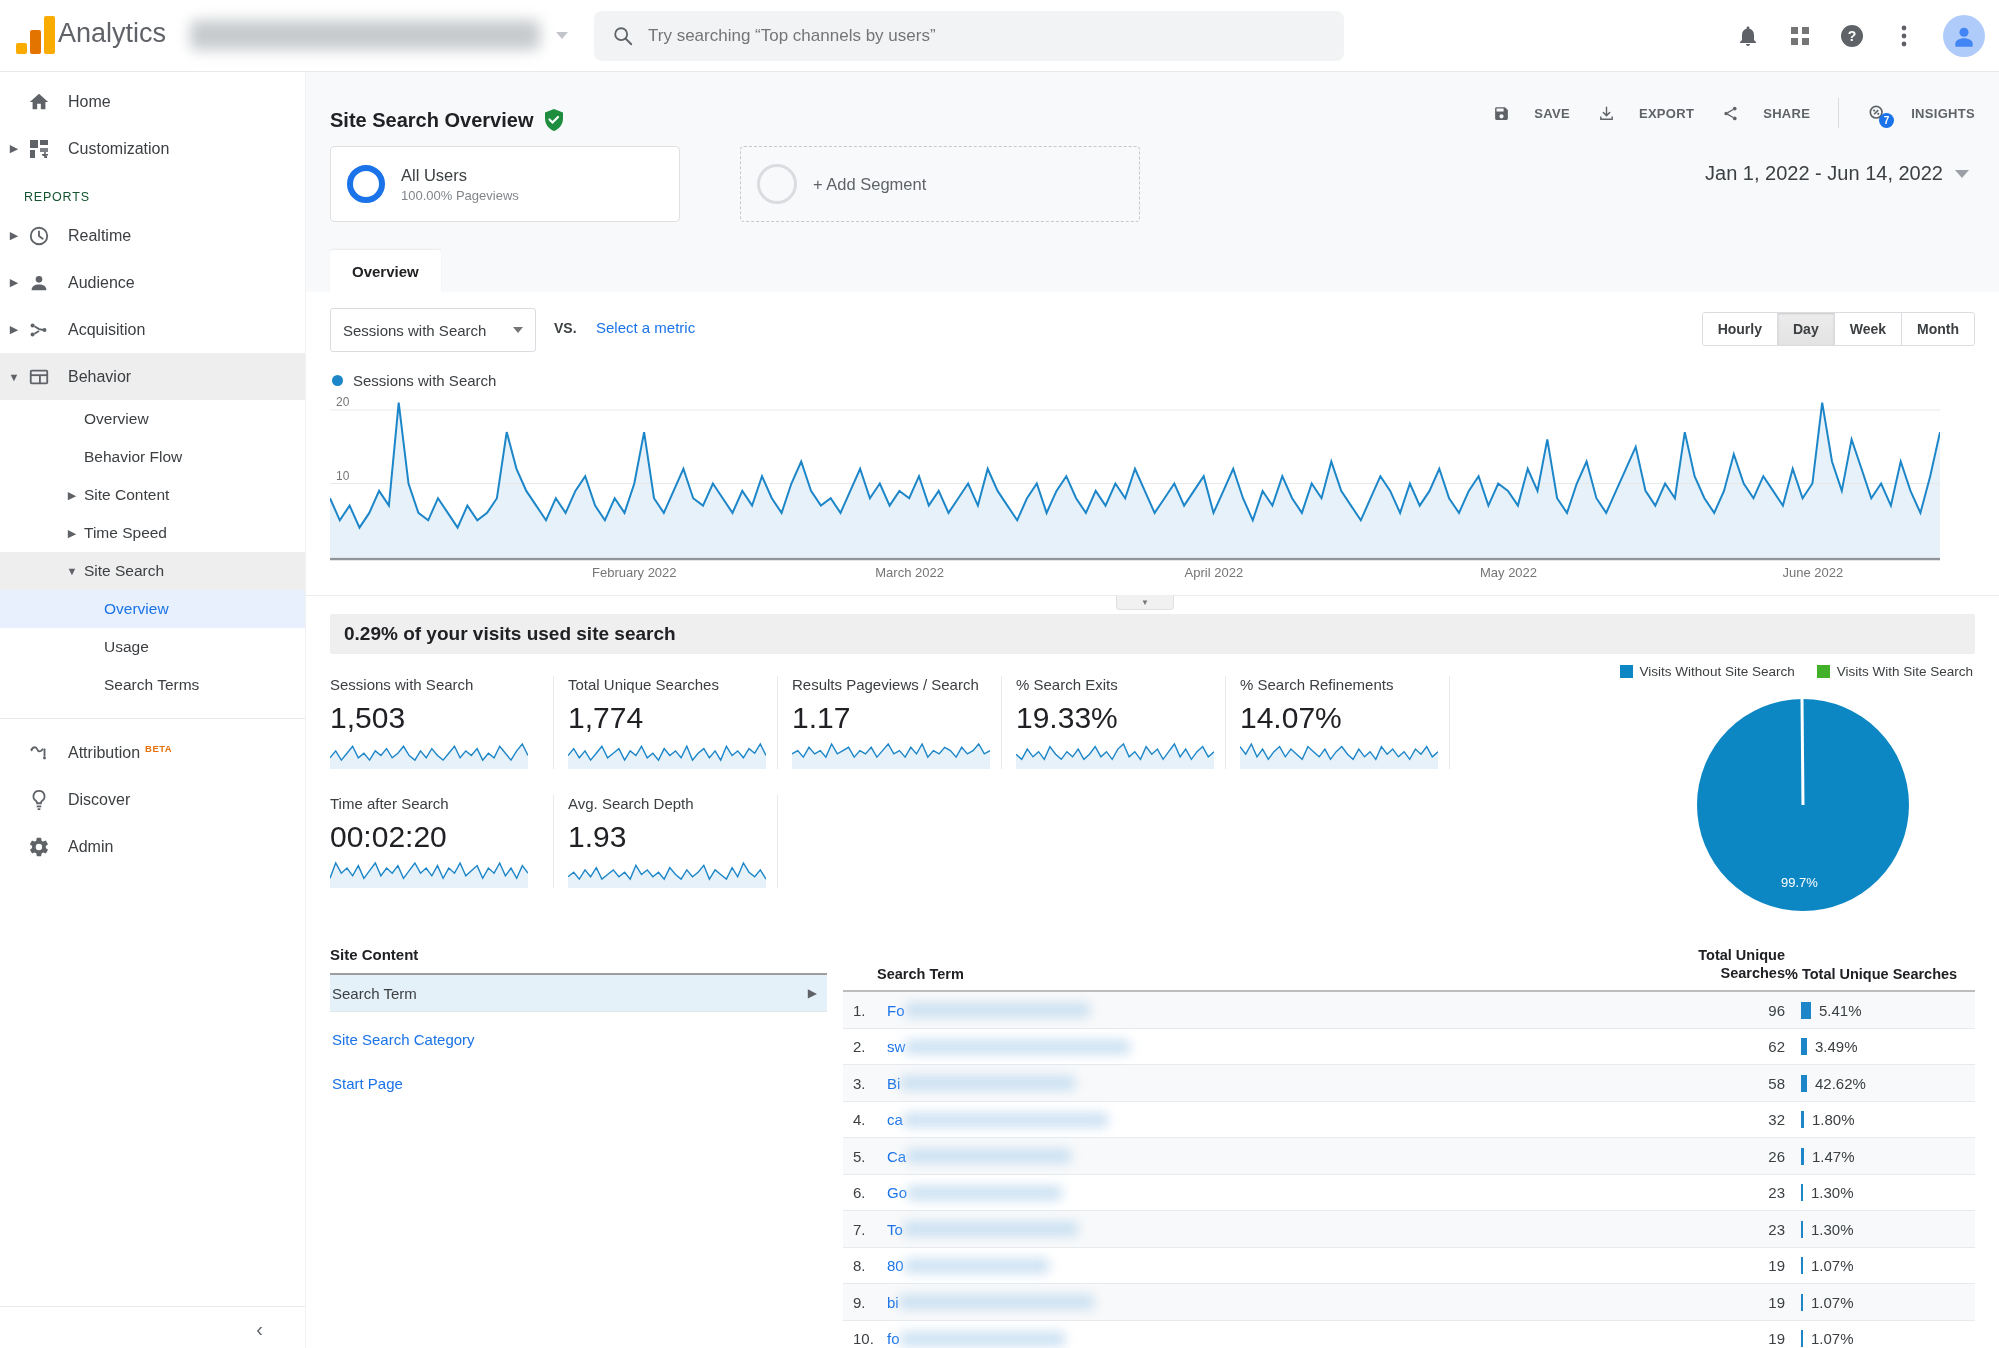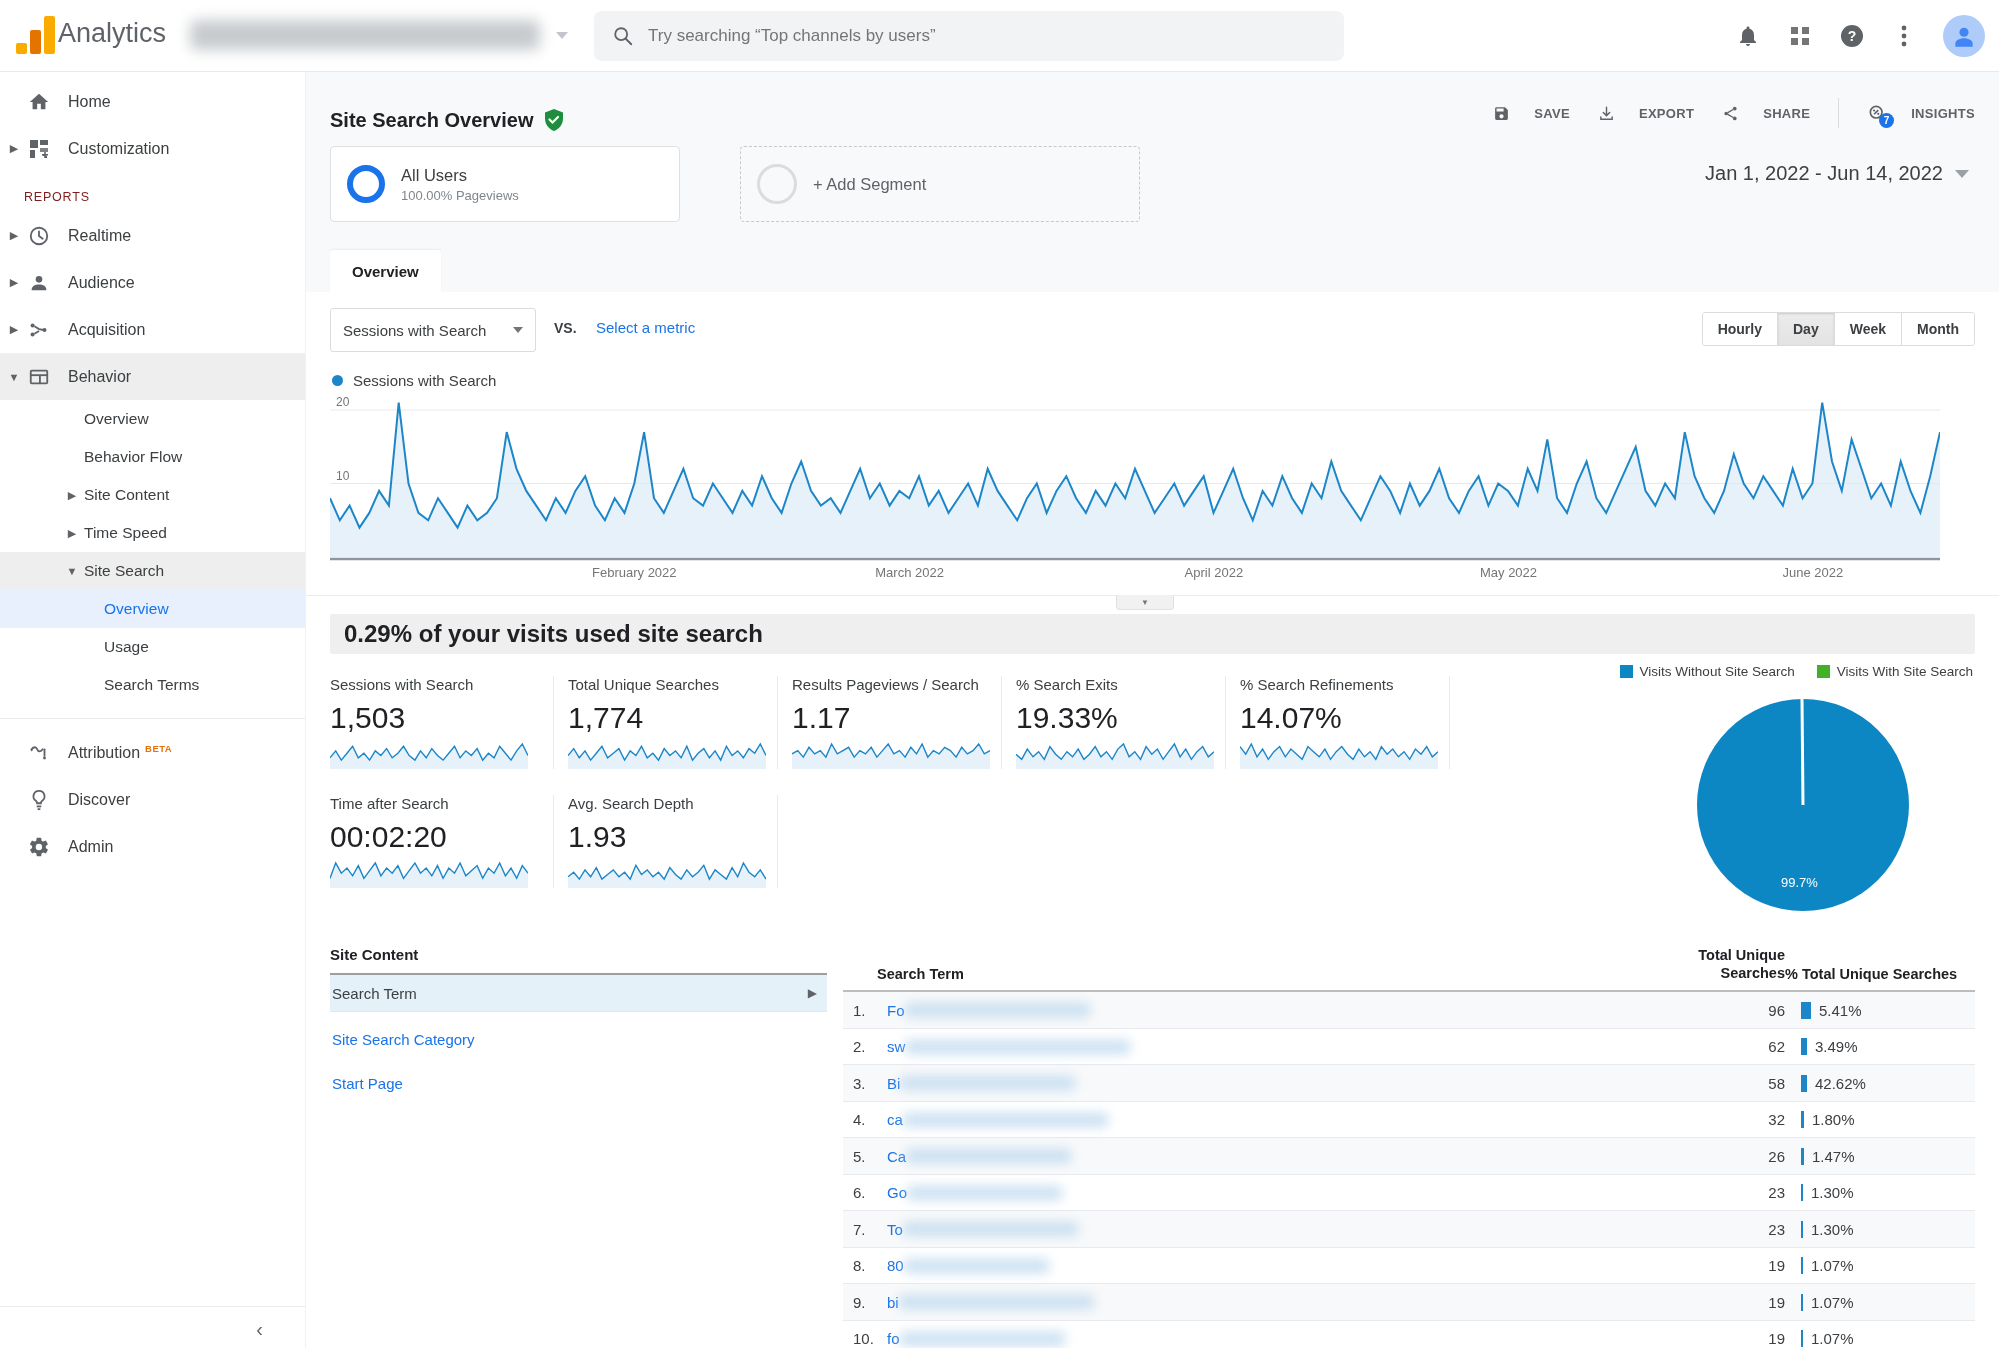--- a/index.html
+++ b/index.html
@@ -24,21 +24,21 @@
   
   .layout { display:flex; height:1276px; }
   .sidebar { width:306px; background:#fff; border-right:1px solid #f1f1f1; position:relative; flex:0 0 306px; }
   .main { flex:1; background:#f8f9fa; position:relative; }
 
   
   .sb-item { height:47px; display:flex; align-items:center; cursor:pointer; position:relative; font-size:16px; color:#3c4043; }
   .sb-caret { width:20px; text-align:center; font-size:11px; color:#5f6368; margin-left:4px; }
   .sb-icon { width:26px; height:26px; margin:0 16px 0 2px; display:flex; align-items:center; justify-content:center; }
   .sb-label { flex:1; }
-  .sb-section { padding:18px 0 8px 24px; font-size:12.5px; letter-spacing:.8px; color:#7f1d1d; font-weight:500; }
+  .sb-section { padding:18px 0 8px 24px; font-size:12.5px; letter-spacing:.8px; color:#14532d; font-weight:500; }
   .sb-item.hl { background:#eeeeee; }
   .sb-sub { height:38px; display:flex; align-items:center; padding-left:84px; font-size:15.5px; color:#3c4043; cursor:pointer; position:relative; }
   .sb-sub .sb-caret { position:absolute; left:62px; margin:0; }
   .sb-sub2 { height:38px; display:flex; align-items:center; padding-left:104px; font-size:15.5px; color:#3c4043; cursor:pointer; }
   .sb-sub2.sel { background:#e8f0fe; color:#1a73e8; font-weight:500; }
   .sb-div { border-top:1px solid #e8eaed; margin:14px 0 10px 0; }
   .beta { font-size:9.5px; color:#e8710a; font-weight:700; letter-spacing:.5px; vertical-align:super; margin-left:5px; }
   .sb-collapse { position:absolute; bottom:-4px; left:0; right:0; border-top:1px solid #e8eaed; height:46px; display:flex; align-items:center; justify-content:flex-end; padding-right:42px; color:#5f6368; font-size:20px; cursor:pointer; }
 
   
@@ -83,21 +83,21 @@
   .legend-row { margin:10px 0 4px 26px; display:flex; align-items:center; gap:10px; font-size:15px; color:#3c4043; }
   .legend-dot { width:11px; height:11px; border-radius:50%; background:#1c86c8; }
   .chartwrap { position:relative; margin-left:24px; width:1610px; height:168px; }
   .ytick { position:absolute; left:6px; font-size:12px; color:#757575; z-index:2; }
   .xlabels { position:relative; margin-left:24px; width:1610px; height:26px; }
   .xlabels span { position:absolute; top:4px; font-size:13px; color:#757575; transform:translateX(-50%); }
   .chart-divider { position:relative; border-top:1px solid #ececec; margin-top:8px; }
   .pull-tab { position:absolute; left:810px; top:-1px; width:58px; height:15px; background:#f1f1f1; border:1px solid #e0e0e0; border-top:none; border-radius:0 0 4px 4px; display:flex; align-items:center; justify-content:center; font-size:8px; color:#757575; cursor:pointer; }
 
   
-  .banner { margin:18px 24px 0 24px; background:#efefef; border-radius:2px; height:40px; display:flex; align-items:center; padding-left:14px; font-size:24px; font-weight:700; color:#202124; }
+  .banner { margin:18px 24px 0 24px; background:#efefef; border-radius:2px; height:40px; display:flex; align-items:center; padding-left:14px; font-size:19px; font-weight:700; color:#202124; }
 
   
   .metrics-zone { position:relative; margin:22px 0 0 24px; min-height:230px; }
   .mrow { display:flex; }
   .mrow2 { display:flex; margin-top:26px; }
   .mcard { width:224px; padding:0 14px 0 0; margin-right:0; border-right:1px solid #e8eaed; cursor:pointer; }
   .mrow .mcard + .mcard, .mrow2 .mcard + .mcard { padding-left:14px; }
   .mlabel { font-size:15px; color:#3c4043; white-space:nowrap; }
   .mvalue { font-size:30px; color:#202124; font-weight:400; margin-top:8px; }
   .mspark { margin-top:6px; }

